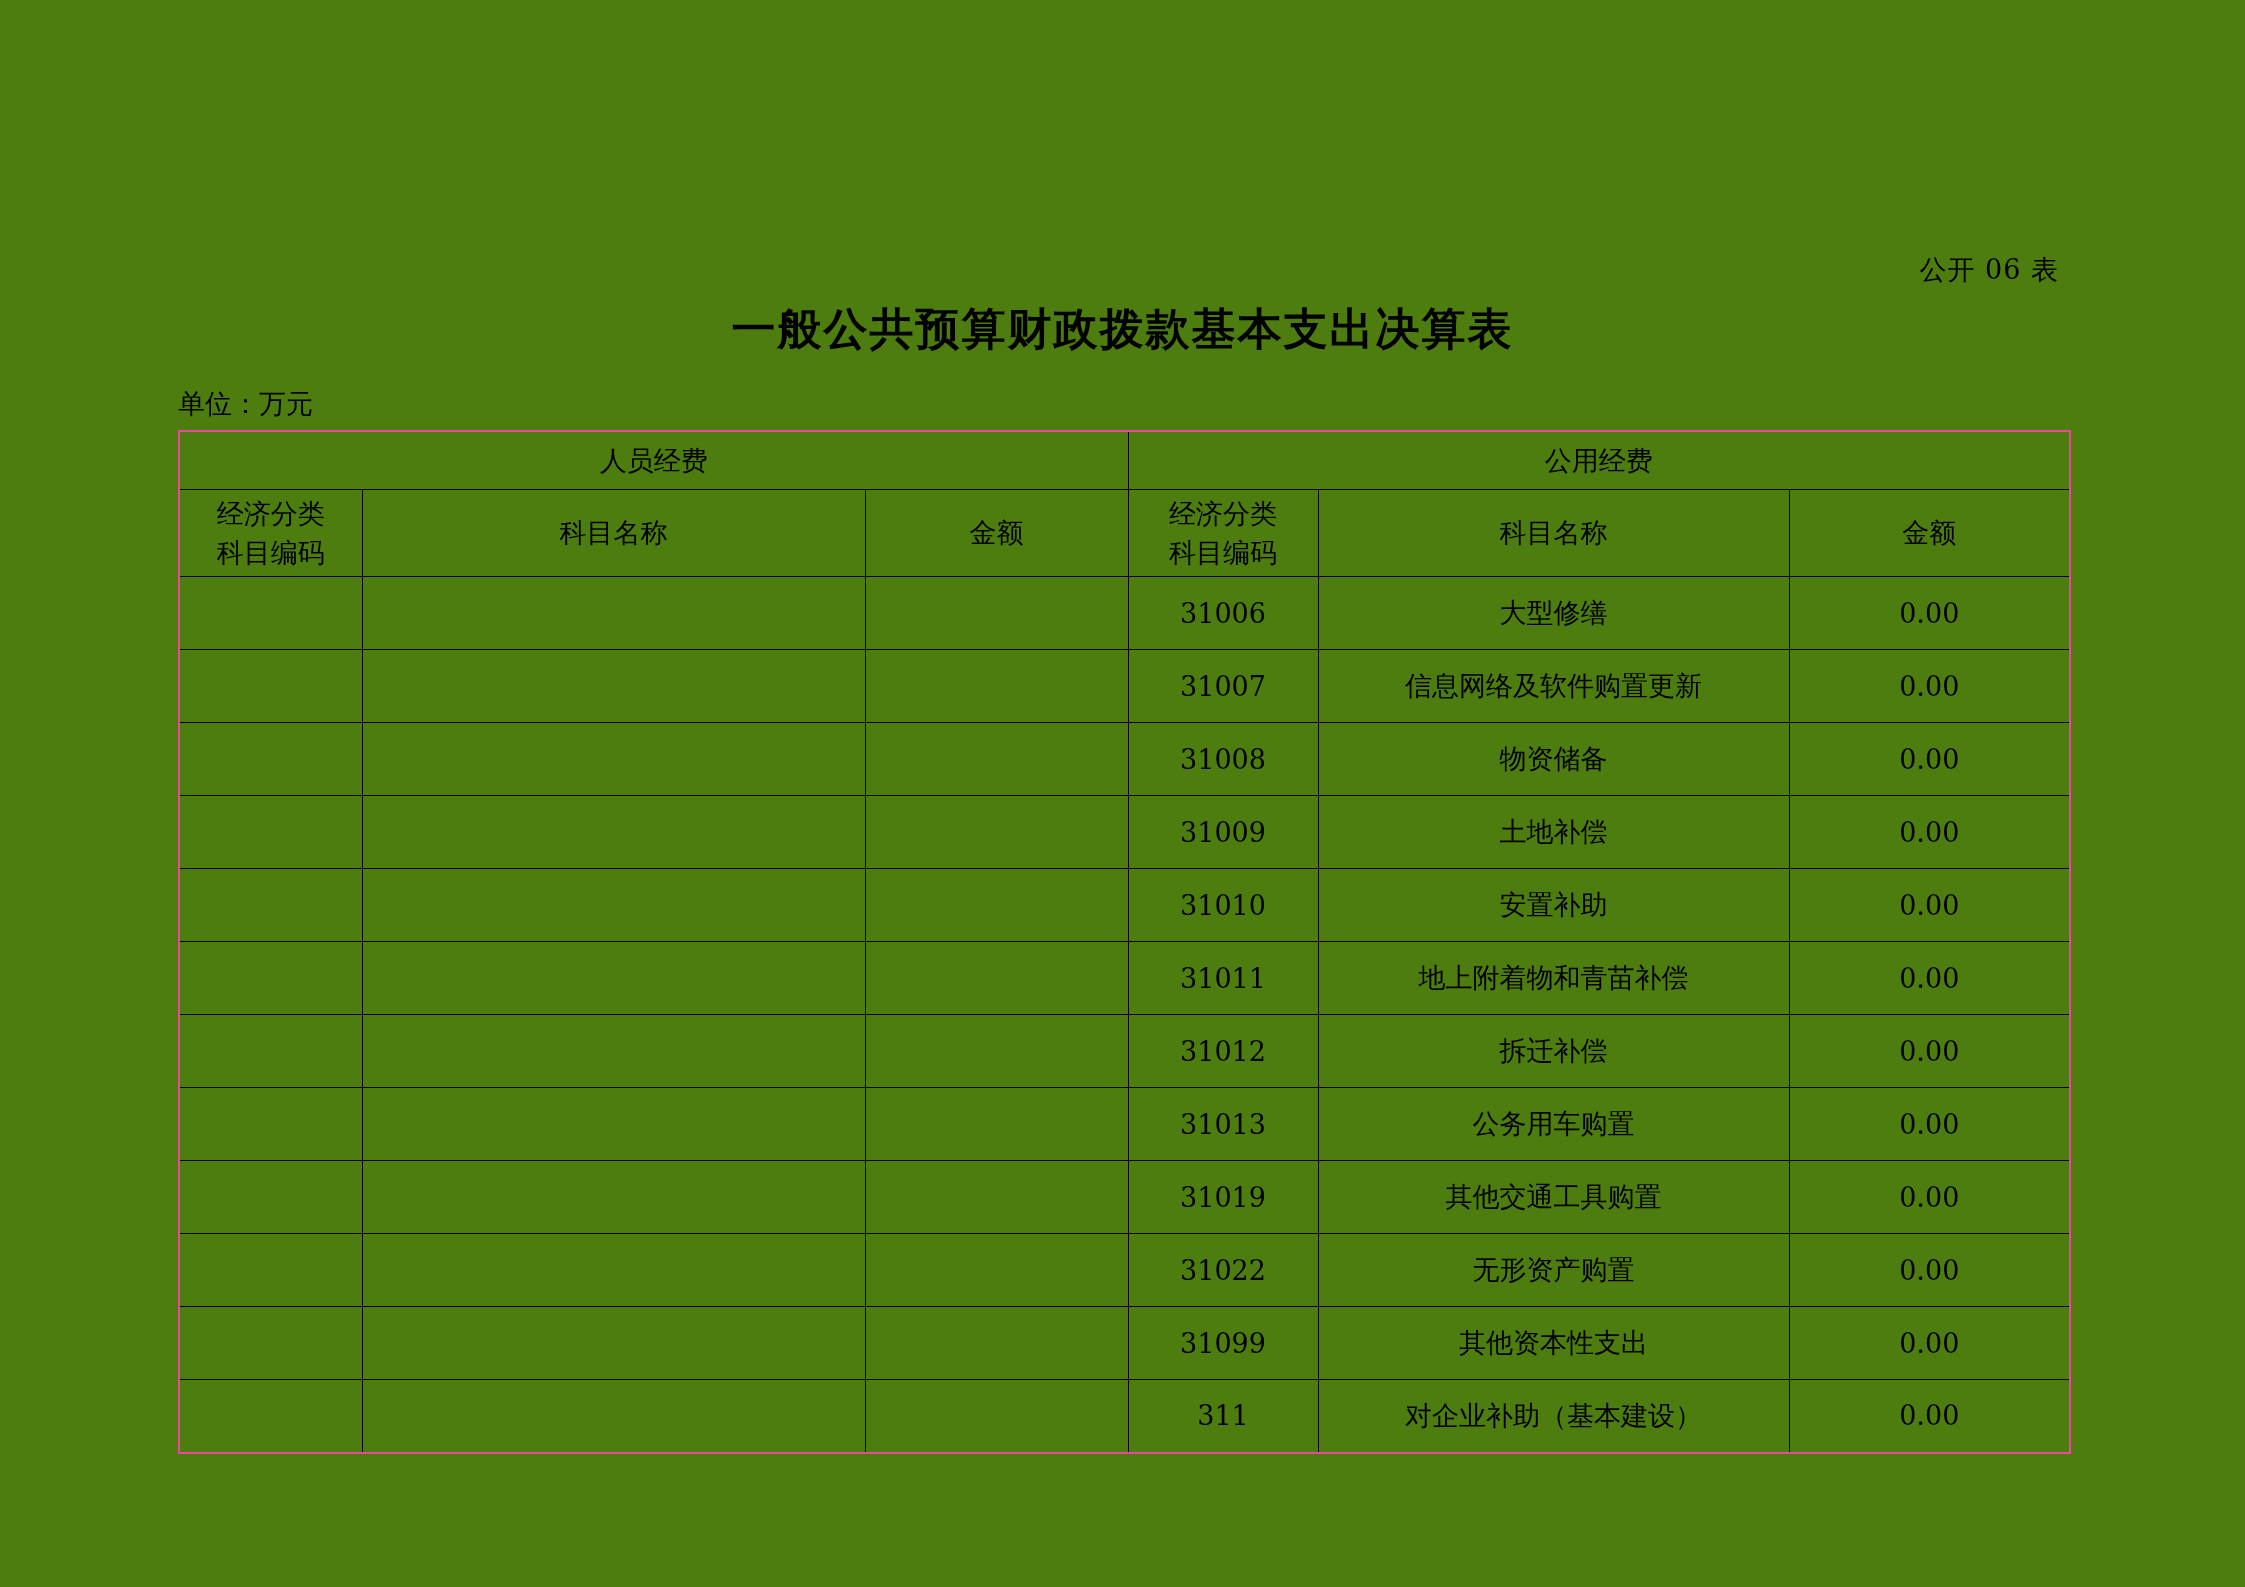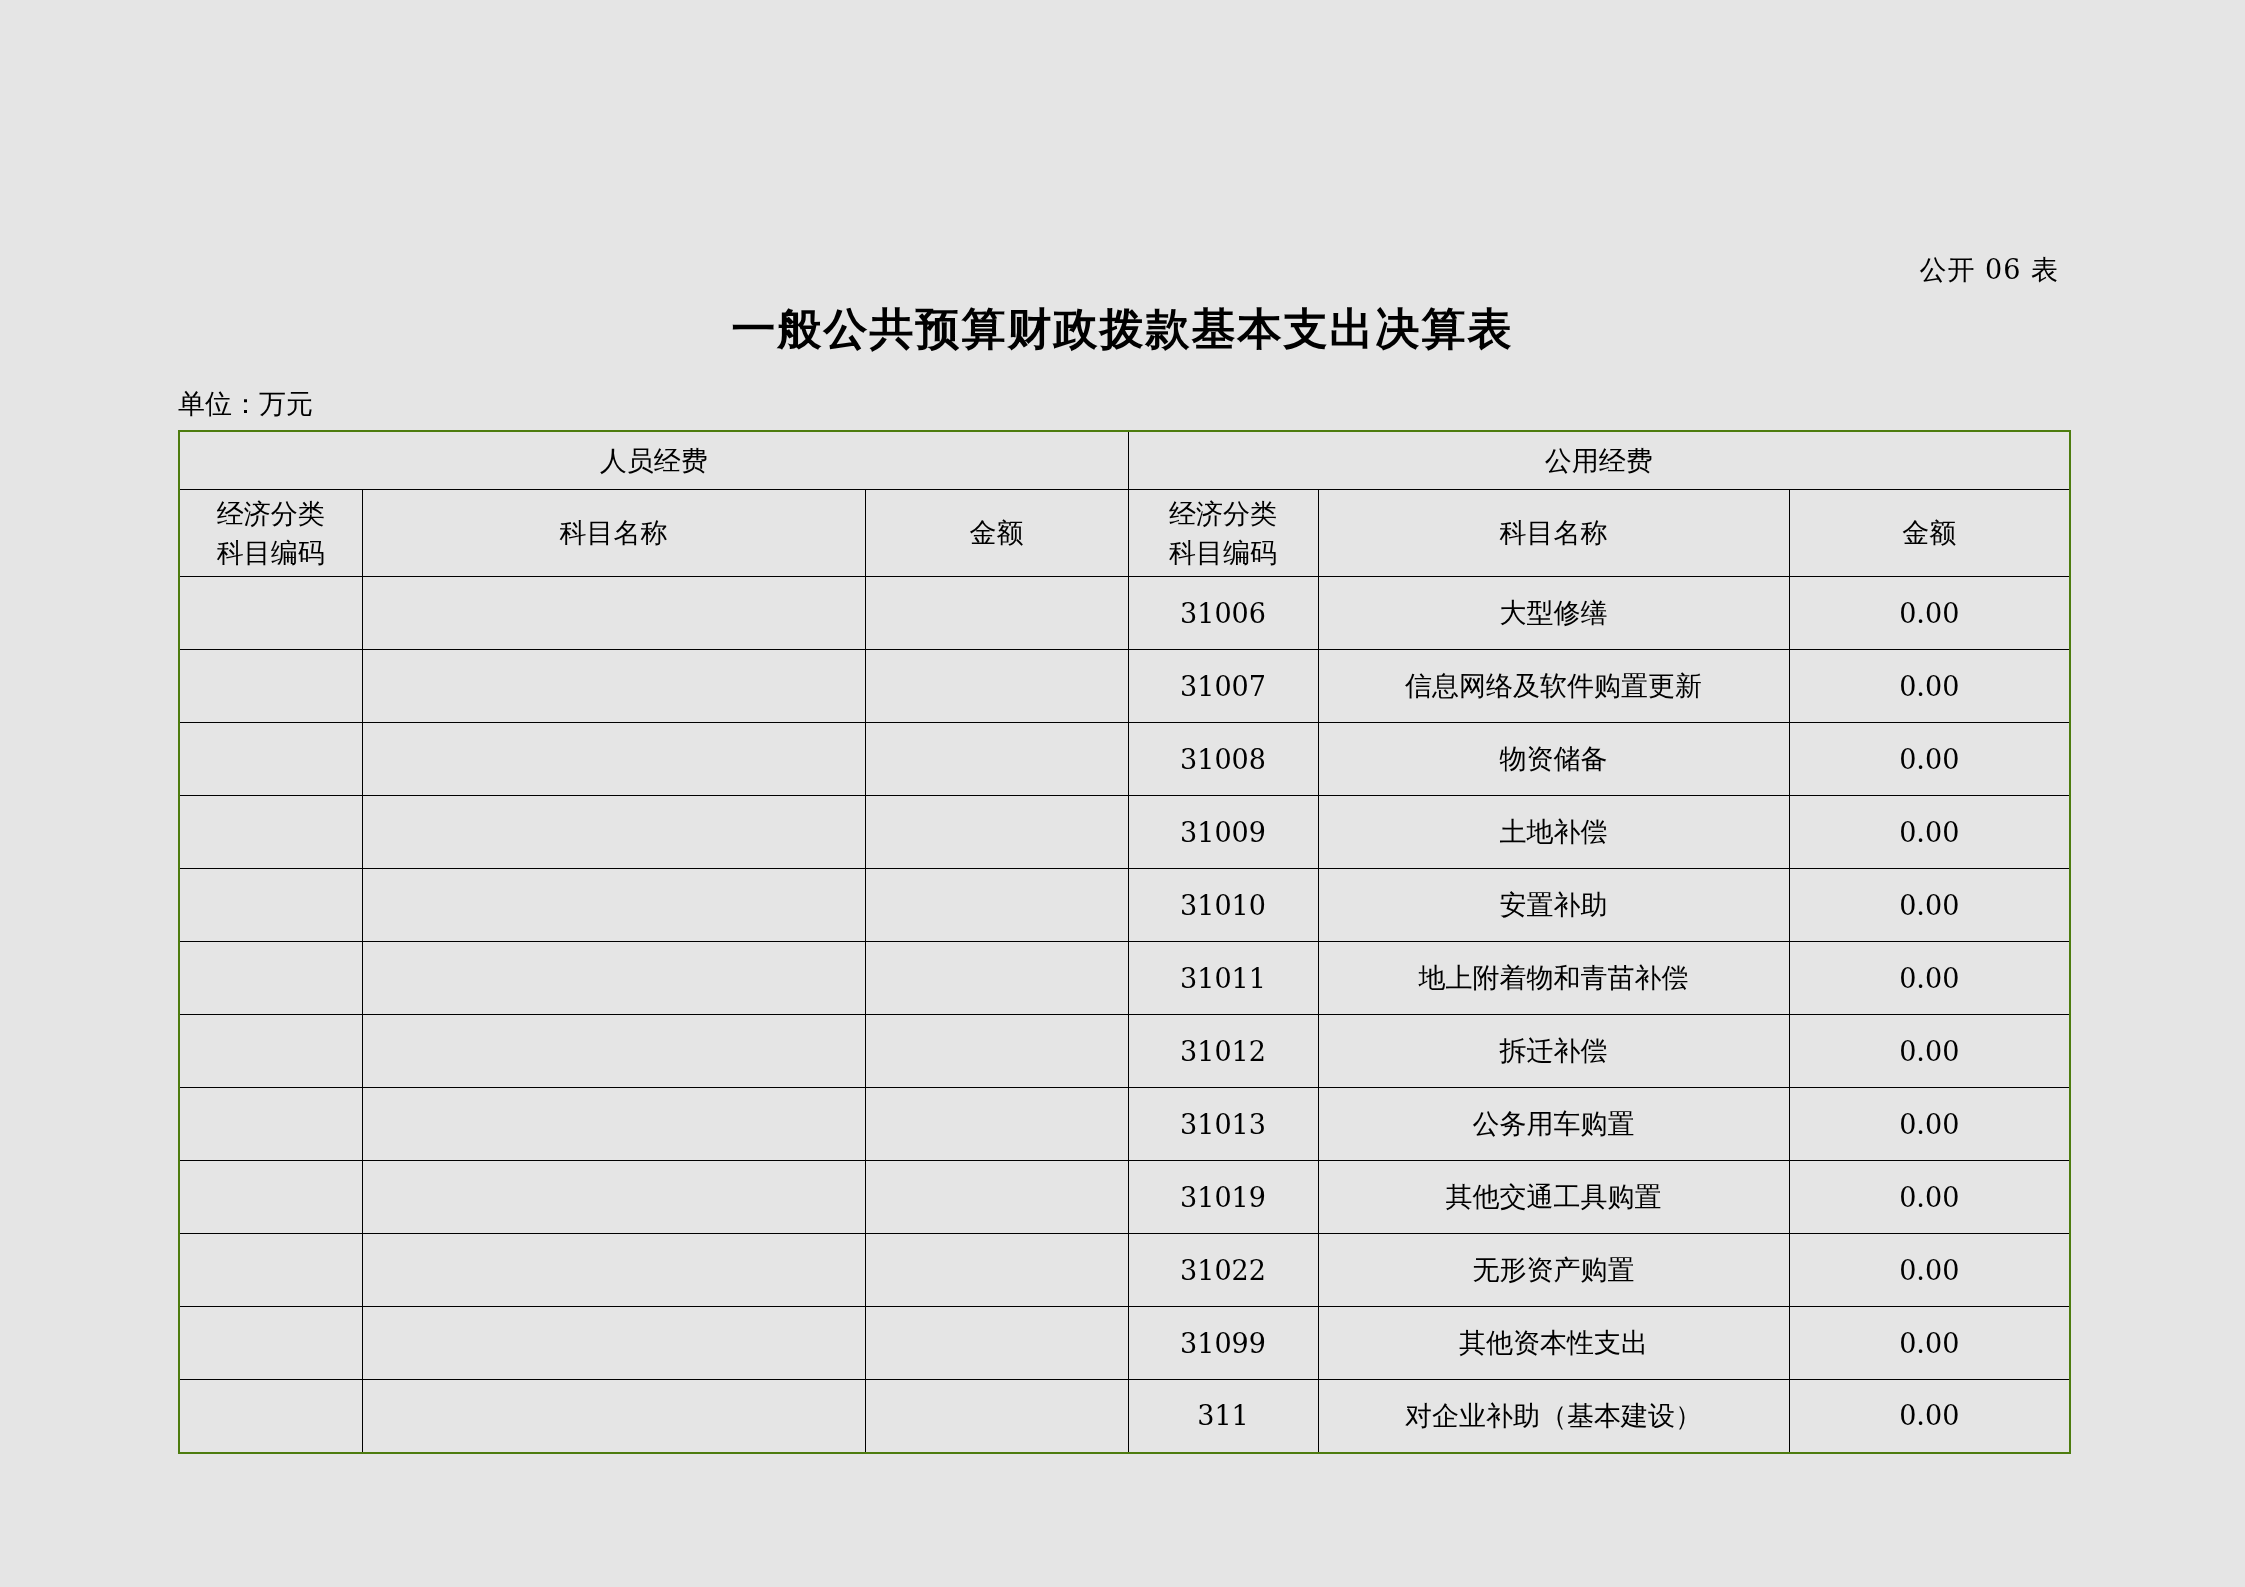--- a/index.html
+++ b/index.html
@@ -5,21 +5,21 @@
   html, body { margin: 0; padding: 0; }
   body {
     width: 2245px; height: 1587px;
     background: #ffffff;
     font-family: "DejaVu Serif", "Liberation Serif", serif;
     color: #000000;
   }
   .page {
     position: relative;
     width: 2245px; height: 1587px;
-    background: #e5e5e5;
+    background: #4d7c0f;
     overflow: hidden;
   }
   .doc-tag {
     position: absolute;
     top: 252px; right: 186px;
     font-size: 27px;
     letter-spacing: 1px;
     white-space: nowrap;
   }
   .title {
@@ -43,21 +43,21 @@
     font-size: 27px;
   }
   .dept-name { margin-left: 22px; }
   table.budget-table {
     position: absolute;
     top: 430px; left: 178px;
     width: 1891px;
     border-collapse: collapse;
     table-layout: fixed;
     font-size: 27px;
-    border: 2px solid #4d7c0f;
+    border: 2px solid #ec4899;
   }
   table.budget-table th,
   table.budget-table td {
     border: 1.5px solid #000000;
     font-weight: normal;
     text-align: center;
     vertical-align: middle;
     padding: 0;
     overflow: hidden;
     white-space: nowrap;

